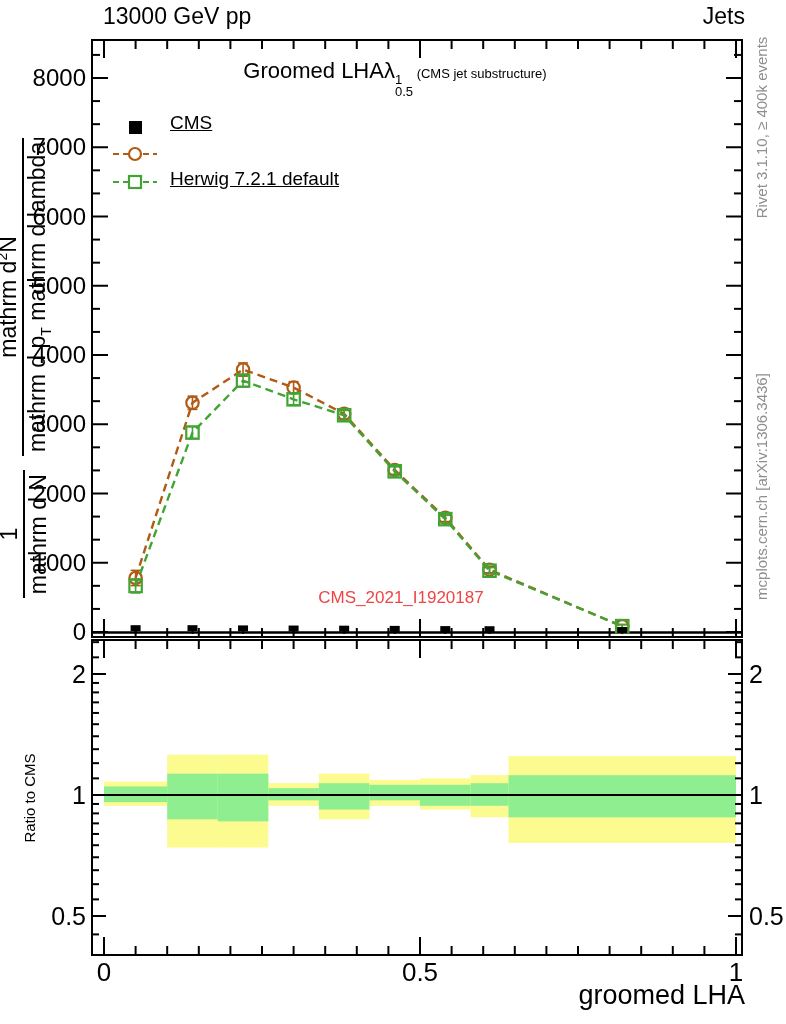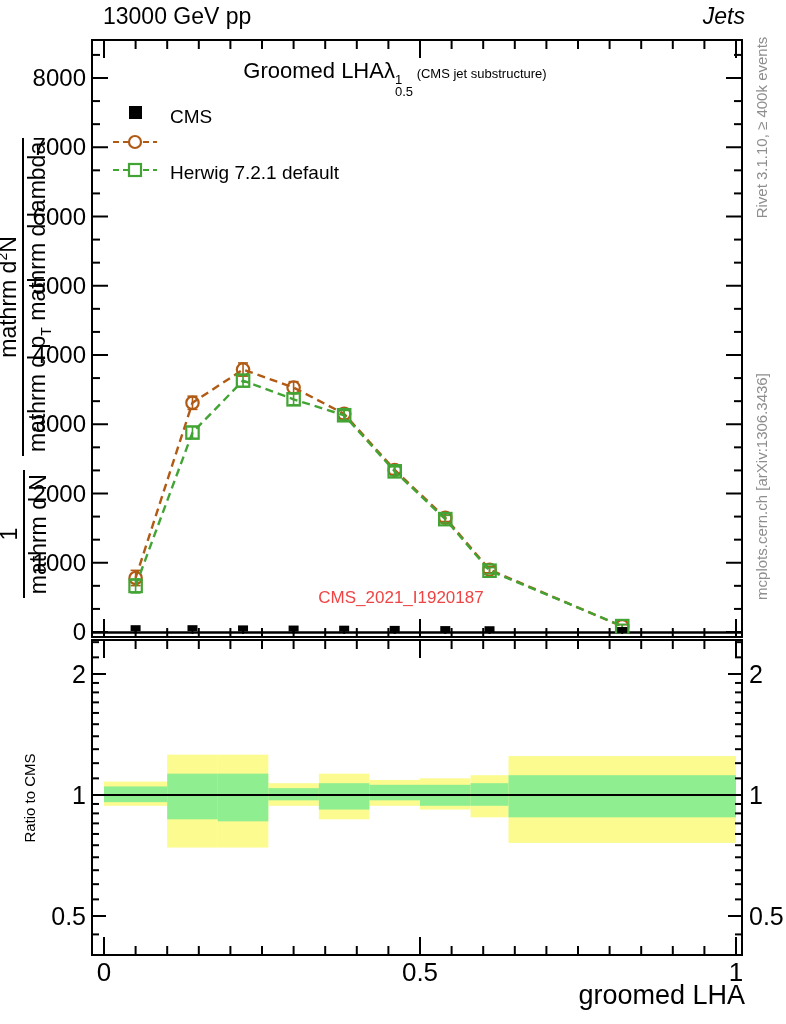--- a/index.html
+++ b/index.html
@@ -1,26 +1,26 @@
 <!DOCTYPE html>
 <html><head>
 <meta charset="utf-8">
 <style>
   html,body{margin:0;padding:0;background:#fff;}
   body{width:786px;height:1024px;position:relative;font-family:"Liberation Sans","DejaVu Sans",sans-serif;color:#000;overflow:hidden;}
   .abs{position:absolute;}
   #plot{position:absolute;left:0;top:0;}
   .hdr{font-size:23px;top:3px;white-space:nowrap;}
   #hdr-left{left:103px;}
-  #hdr-right{right:41px;font-style:italic;}
+  #hdr-right{right:41px;}
   #title{left:92px;width:606px;top:58px;text-align:center;font-size:22px;white-space:nowrap;}
   #title .suffix{font-size:13px;}
   .lam-scripts{display:inline-flex;flex-direction:column;vertical-align:-6px;font-size:13px;line-height:12px;text-align:left;}
   #legend{left:112px;top:106px;}
-  .leg-row{display:flex;align-items:flex-start;height:28px;}
+  .leg-row{display:flex;align-items:flex-end;height:28px;text-decoration:underline;}
   .leg-marker{width:46px;display:flex;justify-content:center;align-items:center;}
   .leg-label{padding-left:12px;font-size:19px;white-space:nowrap;}
   .cms-sq{width:13px;height:13px;background:#000;}
   #ylabel-main{left:-306px;top:336px;width:660px;height:64px;transform:rotate(-90deg);display:flex;justify-content:center;align-items:center;gap:14px;font-size:23px;white-space:nowrap;}
   .frac{display:inline-block;text-align:center;}
   .frac .num{display:block;border-bottom:2px solid #000;padding:0 4px;}
   .frac .den{display:block;padding:0 4px;}
   sup.s,sub.s{font-size:14px;}
   #ratio-ylabel{left:-71px;top:790px;width:200px;height:16px;transform:rotate(-90deg);font-size:15px;text-align:center;white-space:nowrap;}
   .side-note{transform:rotate(-90deg);font-size:15px;color:#8e8e8e;text-align:center;white-space:nowrap;}

